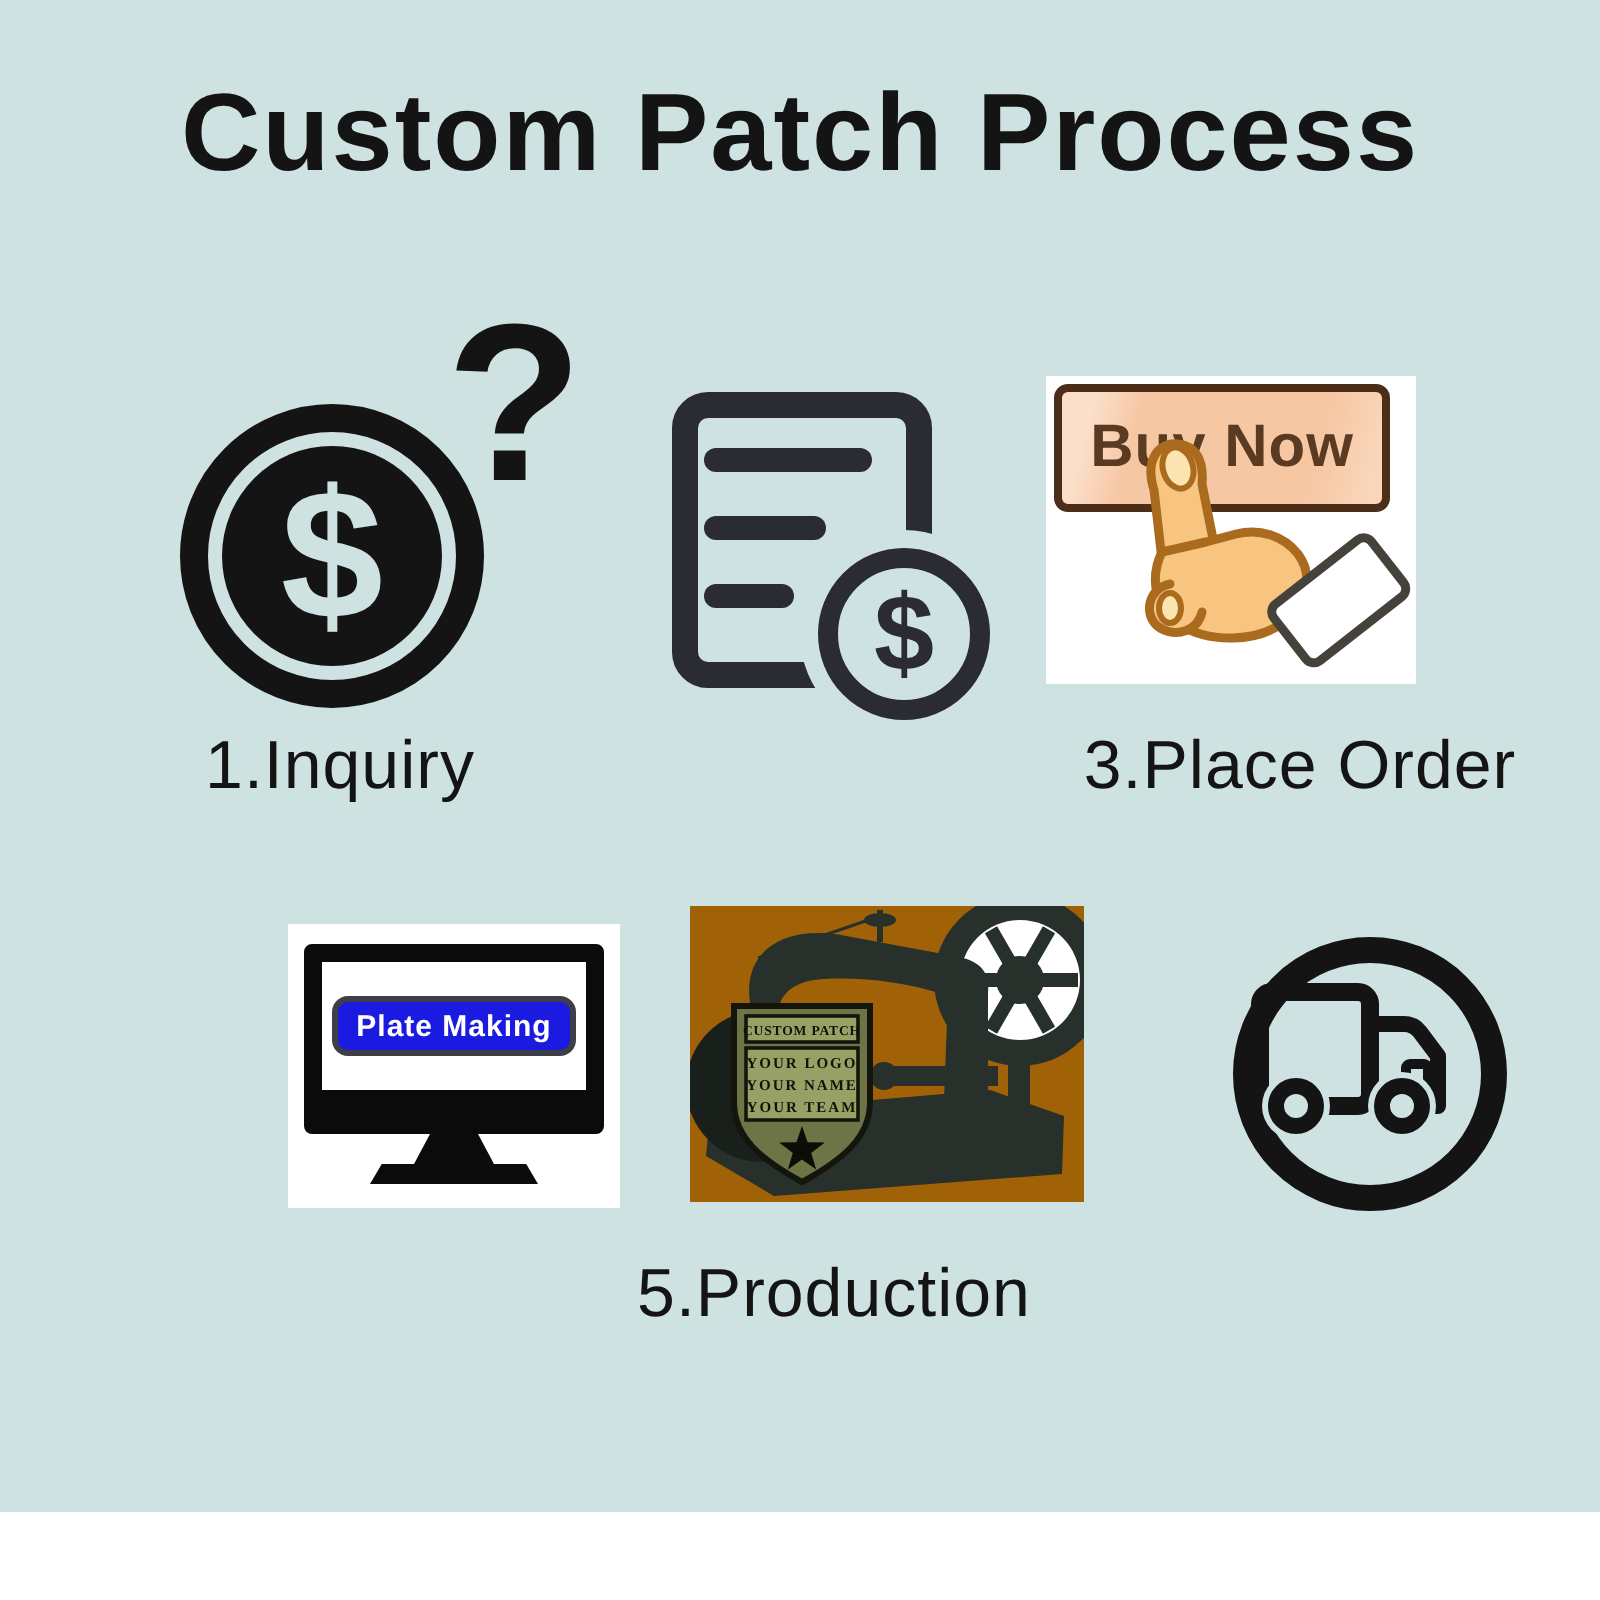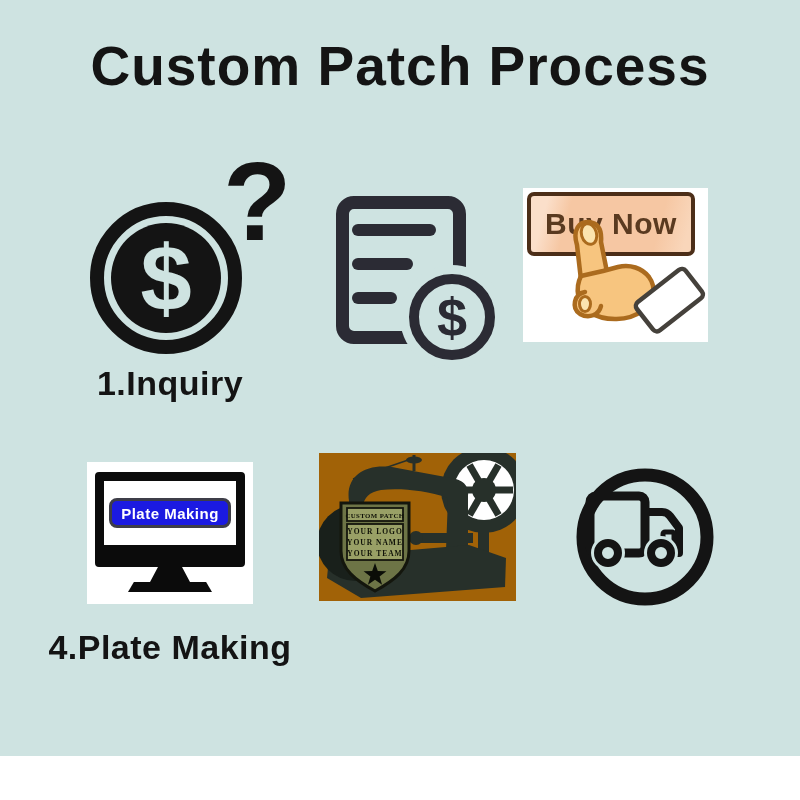--- a/index.html
+++ b/index.html
@@ -10,22 +10,22 @@
     color:var(--ink,#141414);
   }
   .title{
     position:absolute;top:36px;left:0;width:100%;
     text-align:center;font-size:55px;font-weight:bold;
     letter-spacing:1px;line-height:1.1;color:var(--ink,#141414);
   }
   .step{position:absolute;display:flex;flex-direction:column;align-items:center;}
   .icon-area{position:relative;width:100%;}
   .row1 .icon-area{height:200px;}
-  .row2 .icon-area{height:160px;display:flex;justify-content:center;align-items:flex-start;}
-  .step-label{font-size:34px;font-weight:bold;white-space:nowrap;letter-spacing:.5px;color:var(--ink,#141414);}
+  .row2 .icon-area{height:160px;display:flex;justify-content:flex-end;align-items:flex-start;}
+  .step-label{font-size:34px;font-weight:normal;white-space:nowrap;letter-spacing:.5px;color:var(--ink,#141414);}
   .row1 .step-label{margin-top:4px;}
   .row2 .step-label{margin-top:18px;}
   .s1{left:55px;top:160px;width:230px;}
   .s2{left:285px;top:160px;width:230px;}
   .s3{left:520px;top:160px;width:260px;}
   .s4{left:30px;top:450px;width:280px;}
   .s5{left:292px;top:450px;width:250px;}
   .s6{left:530px;top:450px;width:230px;}
 
   
@@ -122,33 +122,33 @@
             <path d="M30,27 C25,11 33,3 42,4 C51,5 55,12 54,24 L60,54 L34,62 Z"></path>
             <path d="M34,58 C28,70 30,86 42,94 C58,104 82,103 95,93 C107,84 110,70 102,59 C95,50 83,46 71,49 L56,53 Z"></path>
             <path d="M38,74 C27,76 24,90 33,96 C42,101 52,97 54,88"></path>
             <ellipse cx="38" cy="86" rx="5.5" ry="7.5" fill="#fbe4af" stroke-width="3"></ellipse>
             <ellipse cx="42" cy="16" rx="7.5" ry="10.5" transform="rotate(-16 42 16)" fill="#fbe4af" stroke-width="3"></ellipse>
             <rect x="92" y="66" width="62" height="36" rx="5" fill="#ffffff" stroke="#45413b" transform="rotate(-38 120 84)"></rect>
           </g>
         </svg>
       </div>
     </div>
+    <div class="step-label">3.Place Order</div>
   </div>
 
   <div class="step row2 s4">
     <div class="icon-area">
       <div class="pm-card">
         <div class="monitor">
           <div class="pm-button">Plate Making</div>
         </div>
         <div class="stand-neck"></div>
         <div class="stand-base"></div>
       </div>
     </div>
-    <div class="step-label">4.Plate Making</div>
   </div>
 
   <div class="step row2 s5">
     <div class="icon-area">
       <div class="prod-card">
         <svg width="197" height="148" viewBox="0 0 197 148">
           <g fill="var(--machine-ink,#27302a)">
             <line x1="95" y1="5" x2="34" y2="26" stroke="var(--machine-ink,#27302a)" stroke-width="1.5"></line>
             <line x1="95" y1="2" x2="95" y2="18" stroke="var(--machine-ink,#27302a)" stroke-width="3"></line>
             <ellipse cx="95" cy="7" rx="8" ry="3.5"></ellipse>
@@ -178,20 +178,21 @@
             <text class="patch-text" x="56" y="64.5" font-size="6.8" letter-spacing="0.4" text-anchor="middle">CUSTOM PATCH</text>
             <rect x="28" y="71" width="56" height="36" fill="var(--patch-panel,#99a066)" stroke="#14160d" stroke-width="1.8"></rect>
             <text class="patch-text" x="56" y="81" font-size="7.5" letter-spacing="1" text-anchor="middle">YOUR LOGO</text>
             <text class="patch-text" x="56" y="92" font-size="7.5" letter-spacing="1" text-anchor="middle">YOUR NAME</text>
             <text class="patch-text" x="56" y="103" font-size="7.5" letter-spacing="1" text-anchor="middle">YOUR TEAM</text>
             <path d="M56,110 L58.8,118.1 L67.4,118.3 L60.6,123.5 L63.1,131.7 L56,126.8 L48.9,131.7 L51.4,123.5 L44.6,118.3 L53.2,118.1 Z" fill="#0b0d07"></path>
           </g>
         </svg>
       </div>
     </div>
+    <div class="step-label">5.Production</div>
   </div>
 
   <div class="step row2 s6">
     <div class="icon-area">
       <svg class="truck-svg" viewBox="0 0 150 150">
         <circle cx="75" cy="75" r="62" fill="none" stroke="var(--ink,#141414)" stroke-width="13"></circle>
         <rect x="20" y="34" width="55" height="57" rx="6" fill="none" stroke="var(--ink,#141414)" stroke-width="9" stroke-linejoin="round"></rect>
         <path d="M75,50 L92,50 Q97,50 100,54 L109,66 L109,91 L75,91" fill="none" stroke="var(--ink,#141414)" stroke-width="8" stroke-linejoin="round"></path>
         <rect x="93" y="70" width="11" height="11" rx="2" fill="var(--background,#cee3e1)" stroke="var(--ink,#141414)" stroke-width="5"></rect>
         <circle cx="38" cy="91" r="17" fill="var(--background,#cee3e1)"></circle>

